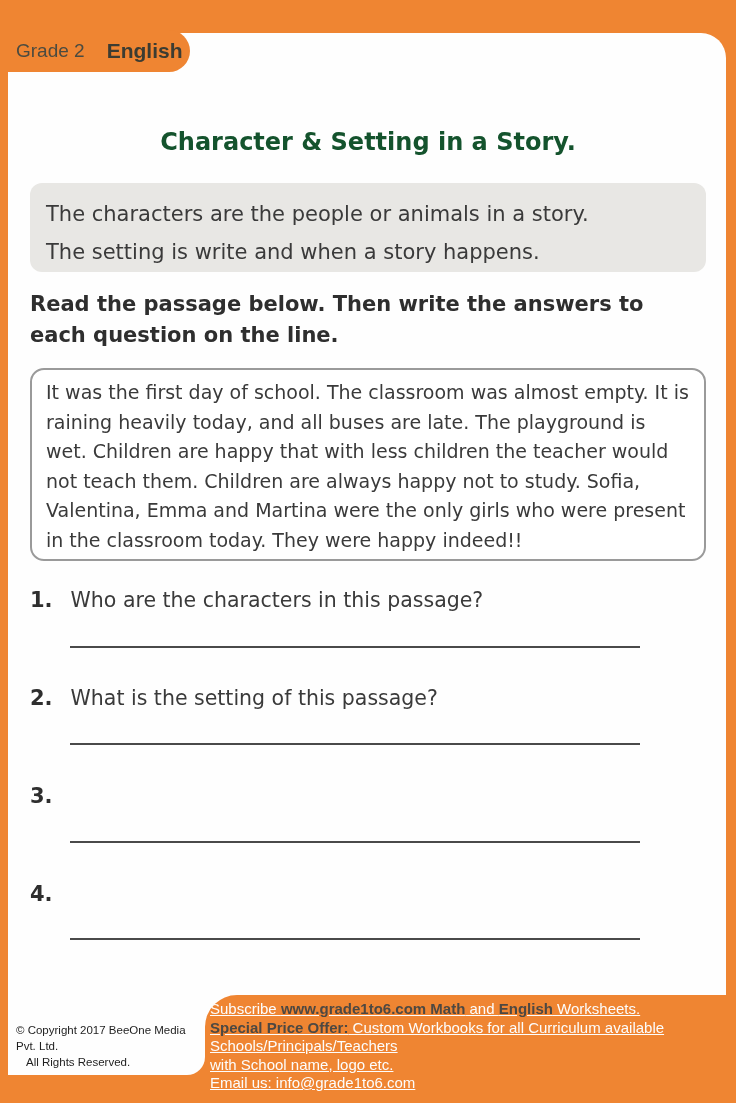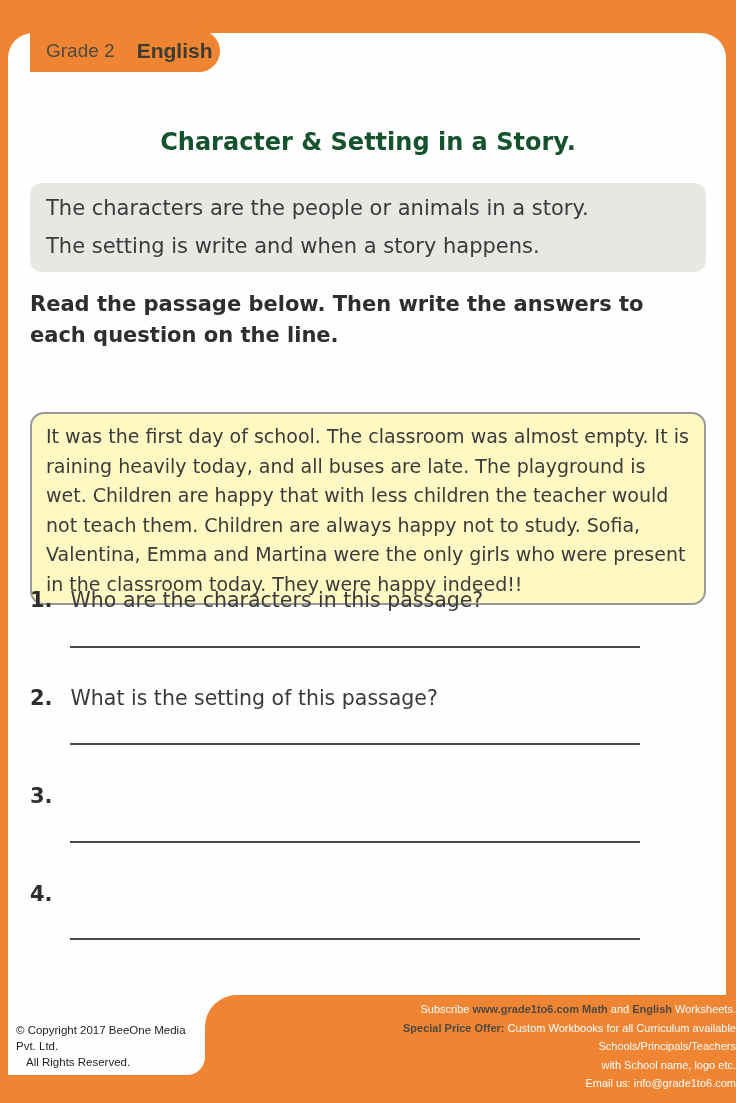--- a/index.html
+++ b/index.html
@@ -35,74 +35,72 @@
     border-top-left-radius:32px;
   }
   
   .badge{
     position:absolute;left:0;top:30px;width:190px;height:42px;
     background:#EF8532;
     border-radius:0 21px 21px 0;
     display:flex;align-items:center;gap:22px;
     padding-left:16px;box-sizing:border-box;
     font-family:"Liberation Sans",sans-serif;
-    margin-left:30px;
   }
   .badge .grade{font-size:19px;color:#4B4B40;}
   .badge .subject{font-size:21px;font-weight:700;color:#3C3C32;}
   .title{
     position:absolute;left:170px;top:26px;width:540px;margin:0;
     text-align:center;
     font-family:"Liberation Sans",sans-serif;
     font-weight:700;font-size:50px;letter-spacing:1px;color:#333;
   }
   .subtitle{
     position:absolute;left:38px;top:128px;width:660px;margin:0;
     text-align:center;
     font-size:24px;font-weight:700;color:#14532d;
   }
   .def-box{
     position:absolute;left:30px;top:183px;width:676px;height:89px;
     background:#E8E7E4;border-radius:12px;
-    box-sizing:border-box;padding:6px 16px;
+    box-sizing:border-box;padding:12px 16px;
   }
   .def-line{font-size:21px;line-height:38px;color:#3A3A3A;}
   .instructions{
     position:absolute;left:30px;top:289px;width:664px;
     font-size:21px;font-weight:700;line-height:31px;color:#2E2E2E;
   }
   .passage-box{
     position:absolute;left:30px;top:368px;width:676px;height:193px;
     border:2px solid #9A9A9A;border-radius:14px;
     box-sizing:border-box;padding:8px 12px 8px 14px;
-    background:#fef9c3;
-    margin-top:44px;
+    background:#ffffff;
   }
   .passage{font-size:19px;line-height:29.5px;color:#3A3A3A;margin:0;}
   .question{position:absolute;left:30px;width:640px;}
   .q-row{display:flex;gap:18px;}
   .q-num{font-size:21px;font-weight:700;color:#2E2E2E;min-width:22px;}
   .q-text{font-size:20.5px;color:#3A3A3A;}
   .answer-line{
     position:absolute;left:70px;width:570px;height:0;
     border-bottom:2px solid #4A4A4A;
   }
   
   .copyright{
     position:absolute;left:8px;top:1022px;width:197px;
     font-family:Liberation Sans, sans-serif;
     font-size:11.5px;line-height:16px;color:#1E1E1E;
     padding-left:8px;box-sizing:border-box;
   }
   .copyright .l2{padding-left:10px;}
   .promo{
     position:absolute;left:210px;top:1000px;width:526px;
-    text-align:right;
+    text-align:left;
     font-family:"Liberation Sans",sans-serif;
-    font-size:11px;line-height:18.5px;color:#FDFDFD;
+    font-size:15px;line-height:18.5px;color:#FDFDFD;text-decoration:underline;
   }
   .promo .line{white-space:nowrap;}
   .promo b{color:#4D4842;font-weight:700;}
 </style>
 </head>
 <body>
 
 <div class="canvas">
 
   <div class="page"></div>

